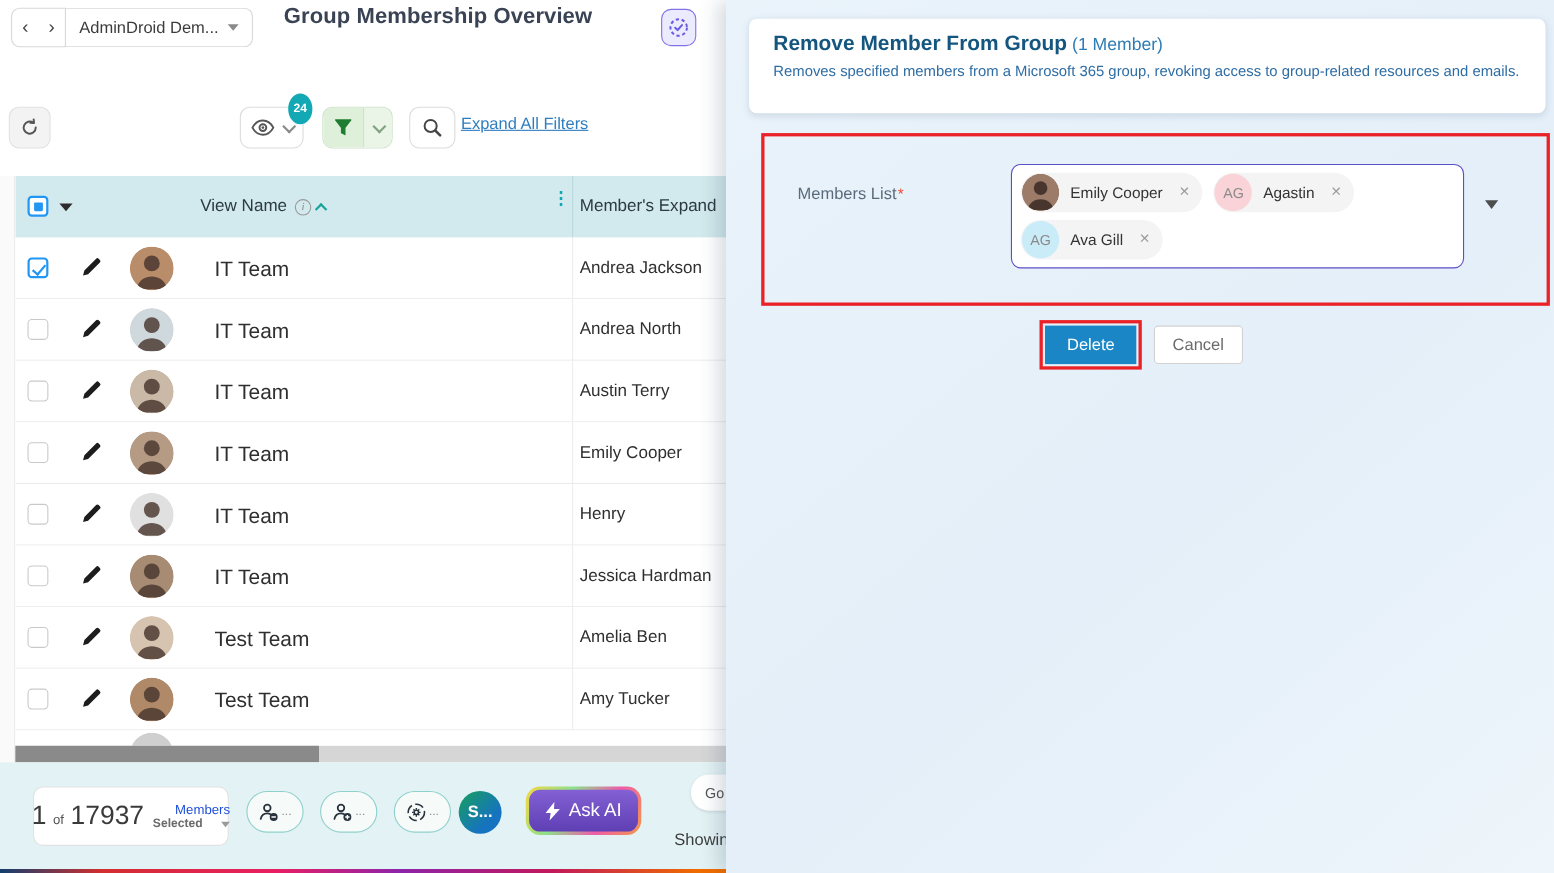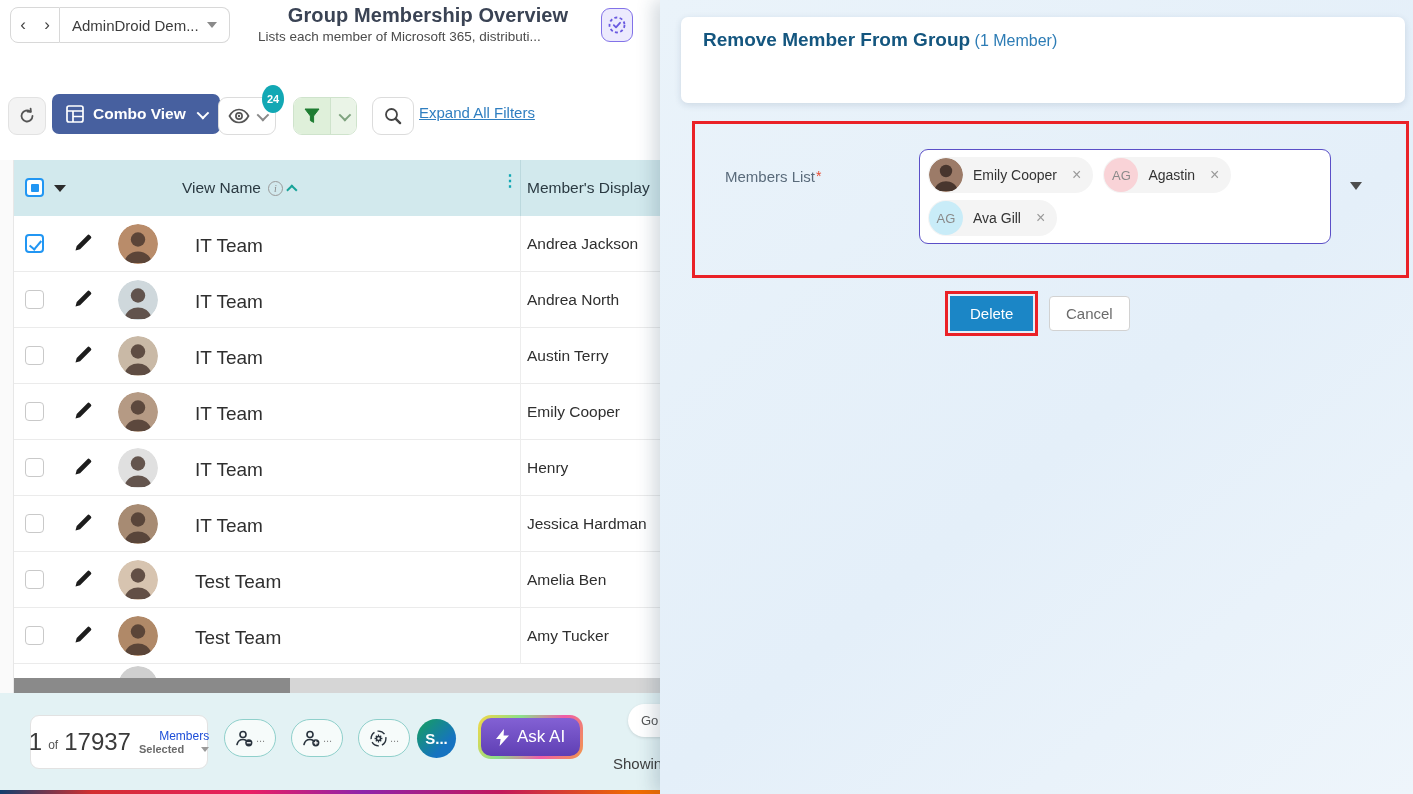--- a/index.html
+++ b/index.html
@@ -10,21 +10,21 @@
   .left-area { position:absolute; left:0; top:0; width:660px; height:794px; overflow:hidden; background:#fff; }
 
   
   .topbar { position:absolute; left:0; top:0; width:660px; height:52px; background:#fff; }
   .nav-group { position:absolute; left:10px; top:7px; display:flex; }
   .nav-box { display:flex; align-items:center; border:1px solid #d8d8d8; border-radius:8px 0 0 8px; background:#fff; height:36px; }
   .nav-btn { width:24px; height:34px; display:flex; align-items:center; justify-content:center; font-size:17px; color:#444; cursor:pointer; }
   .ws-box { display:flex; align-items:center; gap:8px; border:1px solid #d8d8d8; border-left:none; border-radius:0 8px 8px 0; height:36px; padding:0 12px; background:#fff; font-size:15px; color:#3c3c3c; }
   .caret-down { width:0; height:0; border-left:5px solid transparent; border-right:5px solid transparent; border-top:6px solid #8a8a8a; display:inline-block; }
   .title-block { position:absolute; left:258px; top:4px; width:340px; }
-  .page-title { font-size:20px; font-weight:700; color:#3a4354; letter-spacing:.1px;text-align:center; }
+  .page-title { font-size:20px; font-weight:700; color:#3a4354; letter-spacing:.1px; }
   .page-sub { font-size:13.5px; color:#4c4c4c; margin-top:2px; }
   .sched-btn { position:absolute; left:601px; top:8px; width:32px; height:34px; border:1.5px solid #8272e8; border-radius:9px; background:#eceafd; display:flex; align-items:center; justify-content:center; cursor:pointer; }
 
   
   .toolbar { position:absolute; left:0; top:94px; width:660px; height:46px; }
   .tb-refresh { position:absolute; left:8px; top:3px; width:38px; height:38px; border:1px solid #e2e2e2; border-radius:9px; background:#f3f3f3; display:flex; align-items:center; justify-content:center; cursor:pointer; }
   .tb-combo { position:absolute; left:52px; top:0; height:40px; padding:0 14px; background:#47609f; border-radius:7px; display:flex; align-items:center; gap:9px; color:#fff; font-size:15.5px; font-weight:700; cursor:pointer; }
   .tb-eye { position:absolute; left:218px; top:3px; width:58px; height:38px; border:1px solid #dcdcdc; border-radius:9px; background:#fff; display:flex; align-items:center; justify-content:center; gap:7px; cursor:pointer; }
   .badge { position:absolute; left:210px; top:-12px; width:22px; height:28px; border-radius:50%; background:#12a8b4; color:#fff; font-size:11px; font-weight:700; display:flex; align-items:center; justify-content:center; z-index:3; }
   .tb-filter { position:absolute; left:293px; top:3px; width:64px; height:38px; border:1px solid #cfe3cc; border-radius:9px; overflow:hidden; display:flex; cursor:pointer; }
@@ -118,50 +118,39 @@
           <span class="nav-btn">‹</span>
           <span class="nav-btn">›</span>
         </div>
         <div class="ws-box">
           <span>AdminDroid Dem...</span>
           <span class="caret-down"></span>
         </div>
       </div>
       <div class="title-block">
         <div class="page-title">Group Membership Overview</div>
-        <div class="page-sub">Lists each member of Microsoft 365, distributi...</div>
       </div>
       <div class="sched-btn">
         <span>
           <svg width="20" height="20" viewBox="0 0 20 20">
               <circle cx="10" cy="10" r="7.5" fill="none" stroke="#6a5ae0" stroke-width="1.8" stroke-dasharray="3 2.4"></circle>
               <path d="M6.8 10.2l2.2 2.2 4-4.6" fill="none" stroke="#6a5ae0" stroke-width="1.8" stroke-linecap="round" stroke-linejoin="round"></path>
             </svg>
         </span>
       </div>
     </div>
 
     <div class="toolbar">
       <div class="tb-refresh">
         <span>
           <svg width="20" height="20" viewBox="0 0 20 20">
               <path d="M15.5 10a5.5 5.5 0 1 1-2.2-4.4" fill="none" stroke="#555" stroke-width="1.8" stroke-linecap="round"></path>
               <path d="M13.6 2.6l.3 3.3-3.3-.3" fill="none" stroke="#555" stroke-width="1.8" stroke-linecap="round" stroke-linejoin="round"></path>
             </svg>
         </span>
-      </div>
-      <div class="tb-combo">
-        <span>
-          <svg width="18" height="18" viewBox="0 0 18 18">
-              <rect x="1" y="1" width="16" height="16" rx="2" fill="none" stroke="#fff" stroke-width="1.7"></rect>
-              <path d="M1 6h16M7 6v11M7 11.5h10" stroke="#fff" stroke-width="1.7"></path>
-            </svg>
-        </span>
-        <span>Combo View</span>
-        <span class="chev" style="color:#fff; margin-left:2px;"></span>
       </div>
       <span class="badge" style="left:262px; top:-9px;">24</span>
       <div class="tb-eye">
         <span>
           <svg width="22" height="16" viewBox="0 0 22 16">
               <path d="M1.5 8C4 3.3 7.3 1.5 11 1.5S18 3.3 20.5 8C18 12.7 14.7 14.5 11 14.5S4 12.7 1.5 8z" fill="none" stroke="#555" stroke-width="1.7"></path>
               <circle cx="11" cy="8" r="3.1" fill="none" stroke="#555" stroke-width="1.7"></circle>
               <circle cx="11" cy="8" r="1.2" fill="#555"></circle>
             </svg>
         </span>
@@ -193,21 +182,21 @@
       <div class="ghead">
         <span class="hcb"></span>
         <span class="hcaret"></span>
         <span class="hgroup">
           <span>View Name</span>
           <span class="info-i">i</span>
           <span class="sort-up"></span>
         </span>
         <span class="kebab">⋮</span>
         <span class="hdivider"></span>
-        <span class="hmember">Member's Display</span>
+        <span class="hmember">Member's Expand</span>
       </div>
       <div class="gbody">
   <div class="trow">
     <span class="vline"></span>
     <span class="cb checked"></span>
     <span class="pencil">
       <svg width="19" height="19" viewBox="0 0 19 19">
                 <path d="M1.5 17.5l1.2-4.6L13.4 2.2a1.6 1.6 0 0 1 2.3 0l1.1 1.1a1.6 1.6 0 0 1 0 2.3L6.1 16.3z" fill="#1d1d1d"></path>
               </svg>
     </span>
@@ -437,20 +426,21 @@
     <div class="grad-bar"></div>
   </div>
 
   <div class="panel">
 
     <div class="panel-card">
       <div>
         <span class="pc-title">Remove Member From Group</span>
         <span class="pc-count">(1 Member)</span>
       </div>
+      <div class="pc-desc">Removes specified members from a Microsoft 365 group, revoking access to group-related resources and emails.</div>
     </div>
 
     <div class="ann-box">
       <span class="ml-label">
         <span>Members List</span><span class="ml-req">*</span>
       </span>
       <div class="members-field">
   <span class="chip">
     <span class="chip-avatar">
               <svg width="34" height="34" viewBox="0 0 34 34">

